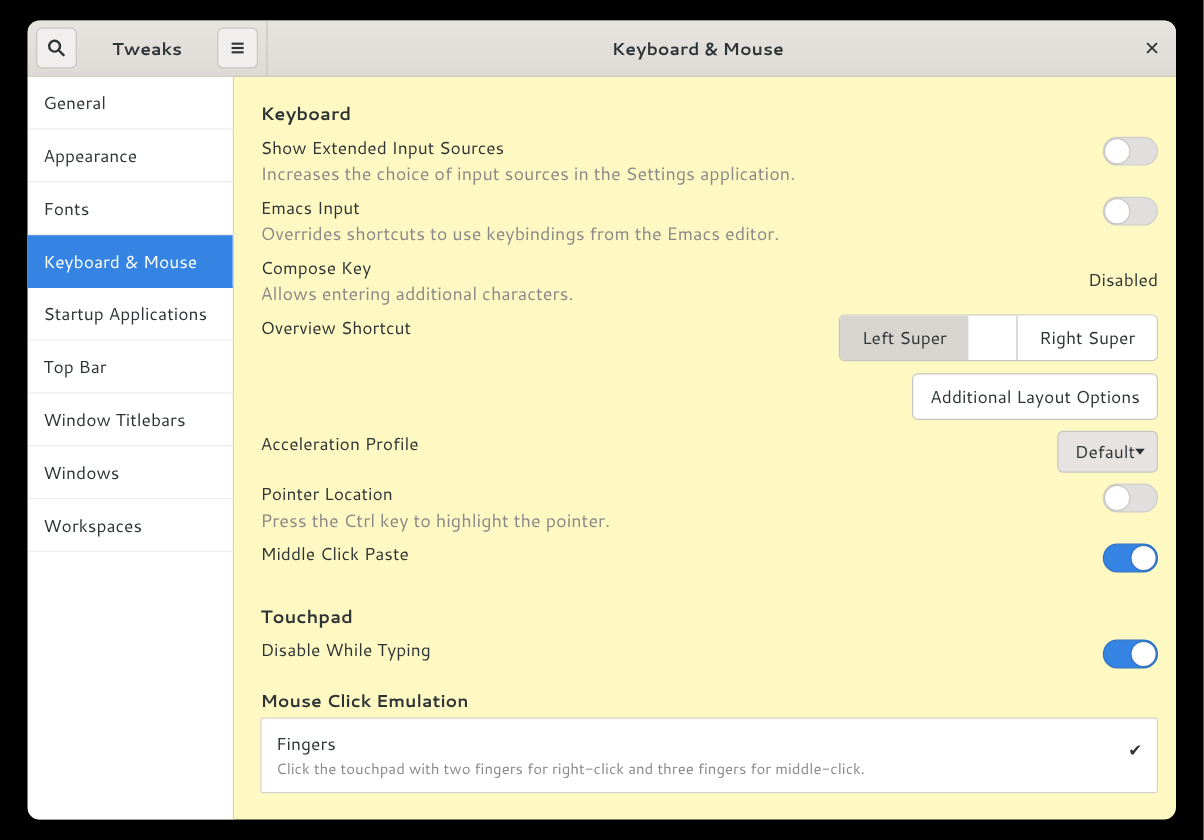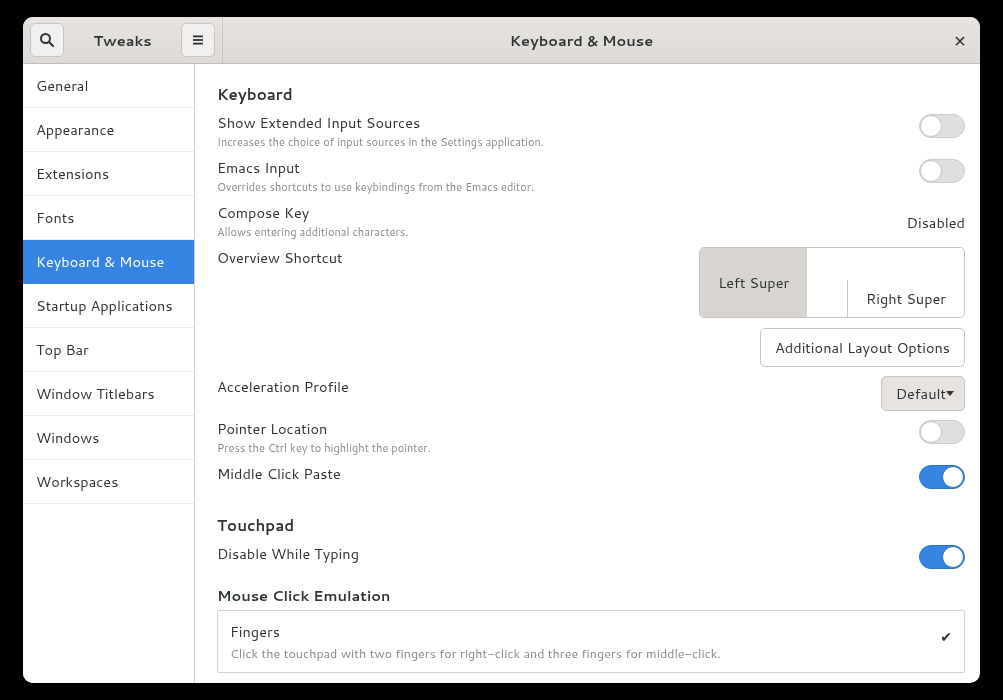--- a/index.html
+++ b/index.html
@@ -8,21 +8,21 @@
     font-size: 14.5px;
     background: #000;
     width: 1003px;
     height: 700px;
     overflow: hidden;
   }
   .window {
     position: absolute;
     top: 17px; left: 23px;
     width: 957px; height: 666px;
-    background: #ffffff;
+    background: #fef9c3;
     border-radius: 10px;
     overflow: hidden;
     display: flex;
     flex-direction: column;
     box-shadow: 0 2px 10px rgba(0,0,0,0.35);
   }
   .headerbar {
     display: flex;
     height: 47px;
     background: linear-gradient(#e7e4e0, #dedbd7);
@@ -107,21 +107,21 @@
     margin-top: 18px;
   }
   .section-title:first-child { margin-top: 0; }
   .row {
     display: flex;
     align-items: flex-start;
     padding: 1px 0 6px 0;
   }
   .row .left { flex: 1; padding-right: 12px; }
   .row .label { color: #2e3436; }
-  .row .desc { color: #8b8a88; font-size: 11px; margin-top: 1px; }
+  .row .desc { color: #8b8a88; font-size: 15px; margin-top: 1px; }
   .row .right {
     display: flex;
     align-items: center;
     min-height: 28px;
   }
   .value-disabled { color: #2e3436; padding-top: 10px; }
 
   .toggle {
     width: 46px; height: 24px;
     border-radius: 12px;
@@ -157,21 +157,21 @@
     gap: 40px;
   }
   .seg button {
     border: none;
     background: #fff;
     padding: 8px 18px;
     font: inherit;
     color: #2e3436;
     cursor: pointer;
   }
-  .seg button + button { border-left: 1px solid #c8c5c1; margin-top: 32px; }
+  .seg button + button { border-left: 1px solid #c8c5c1; }
   .seg button.active { background: #d8d5d1; }
 
   .btn {
     border: 1px solid #c8c5c1;
     background: #fff;
     border-radius: 5px;
     padding: 8px 14px;
     font: inherit;
     color: #2e3436;
     cursor: pointer;
@@ -255,21 +255,20 @@
         <span>✕</span>
       </div>
     </div>
   </div>
 
   <div class="body">
 
     <div class="sidebar">
       <div class="sidebar-item"><span>General</span></div>
       <div class="sidebar-item"><span>Appearance</span></div>
-      <div class="sidebar-item"><span>Extensions</span></div>
       <div class="sidebar-item"><span>Fonts</span></div>
       <div class="sidebar-item selected"><span>Keyboard &amp; Mouse</span></div>
       <div class="sidebar-item"><span>Startup Applications</span></div>
       <div class="sidebar-item"><span>Top Bar</span></div>
       <div class="sidebar-item"><span>Window Titlebars</span></div>
       <div class="sidebar-item"><span>Windows</span></div>
       <div class="sidebar-item"><span>Workspaces</span></div>
     </div>
 
     <div class="content">

